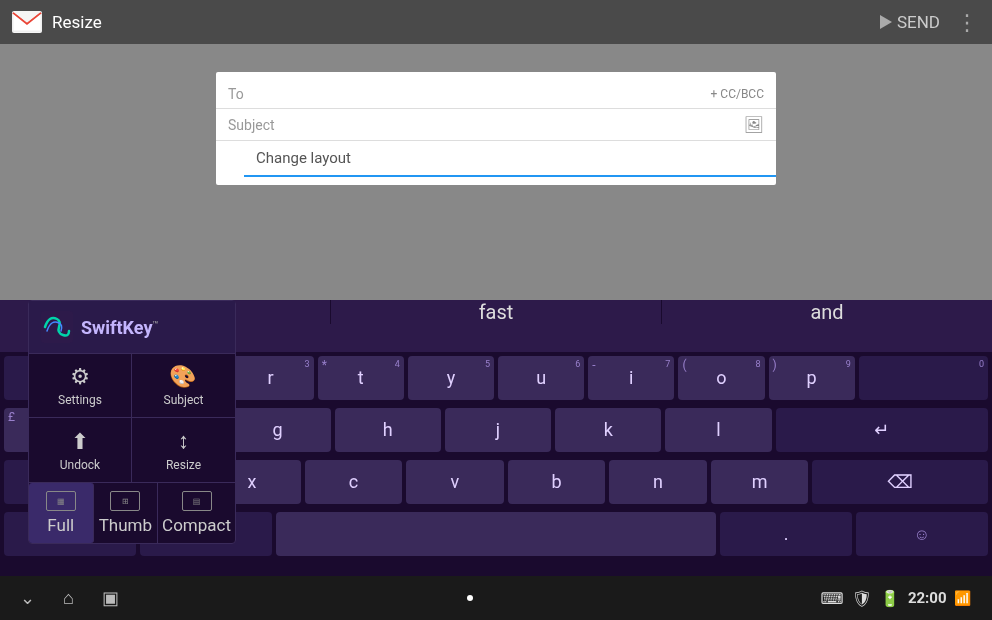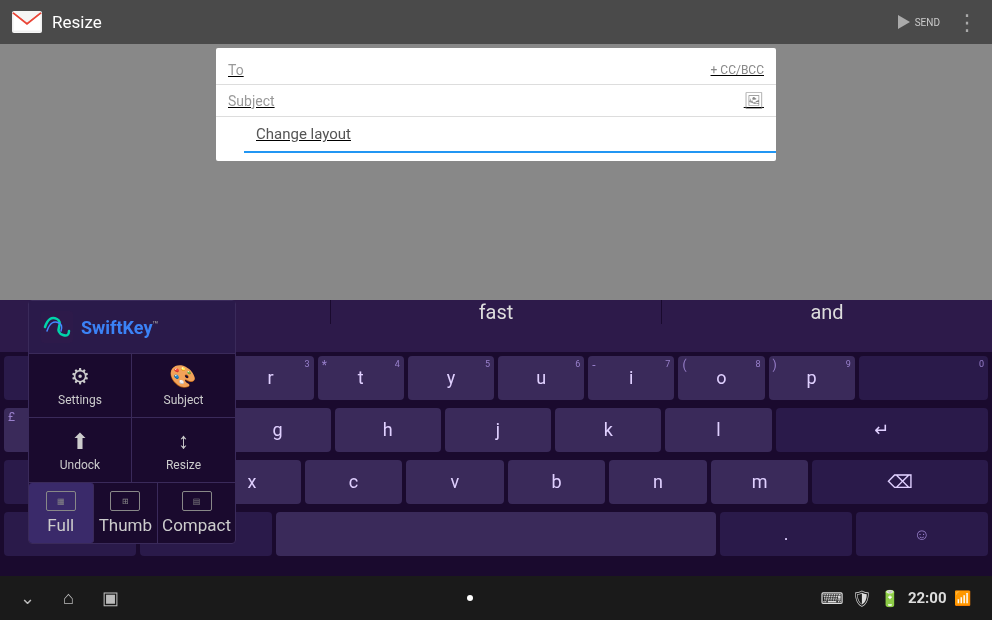--- a/index.html
+++ b/index.html
@@ -23,21 +23,21 @@
     }
     #top-title {
       color: #fff;
       font-size: 17px;
       flex: 1;
     }
     #send-btn {
       display: flex;
       align-items: center;
       color: #ccc;
-      font-size: 10px;
+      font-size: 17px;
       margin-right: 16px;
       cursor: pointer;
     }
     #send-icon-triangle {
       width: 0; height: 0;
       border-top: 7px solid transparent;
       border-bottom: 7px solid transparent;
       border-left: 12px solid #aaa;
       margin-right: 5px;
     }
@@ -49,22 +49,21 @@
     }
 
     
     #compose-area {
       width: 992px;
       height: 256px;
       background: #888;
       display: flex;
       justify-content: center;
       align-items: flex-start;
-      padding-top: 4px;
-      text-decoration: underline;
+      padding-top: 28px;
     }
     #email-card {
       width: 560px;
       background: #fff;
       border-radius: 2px;
       padding: 8px 0;
     }
     .email-field {
       border-bottom: 1px solid #ddd;
       padding: 6px 12px;
@@ -159,21 +158,21 @@
       display: flex;
       align-items: center;
       border-bottom: 1px solid #3a2a5a;
     }
     #swiftkey-logo-icon {
       width: 32px;
       height: 32px;
       margin-right: 8px;
     }
     #swiftkey-logo-text {
-      color: #3b82f6;
+      color: #c4b5fd;
       font-size: 18px;
       font-weight: bold;
     }
     #swiftkey-logo-tm {
       font-size: 10px;
       vertical-align: super;
       color: #aaa;
     }
     #popup-grid {
       display: grid;

